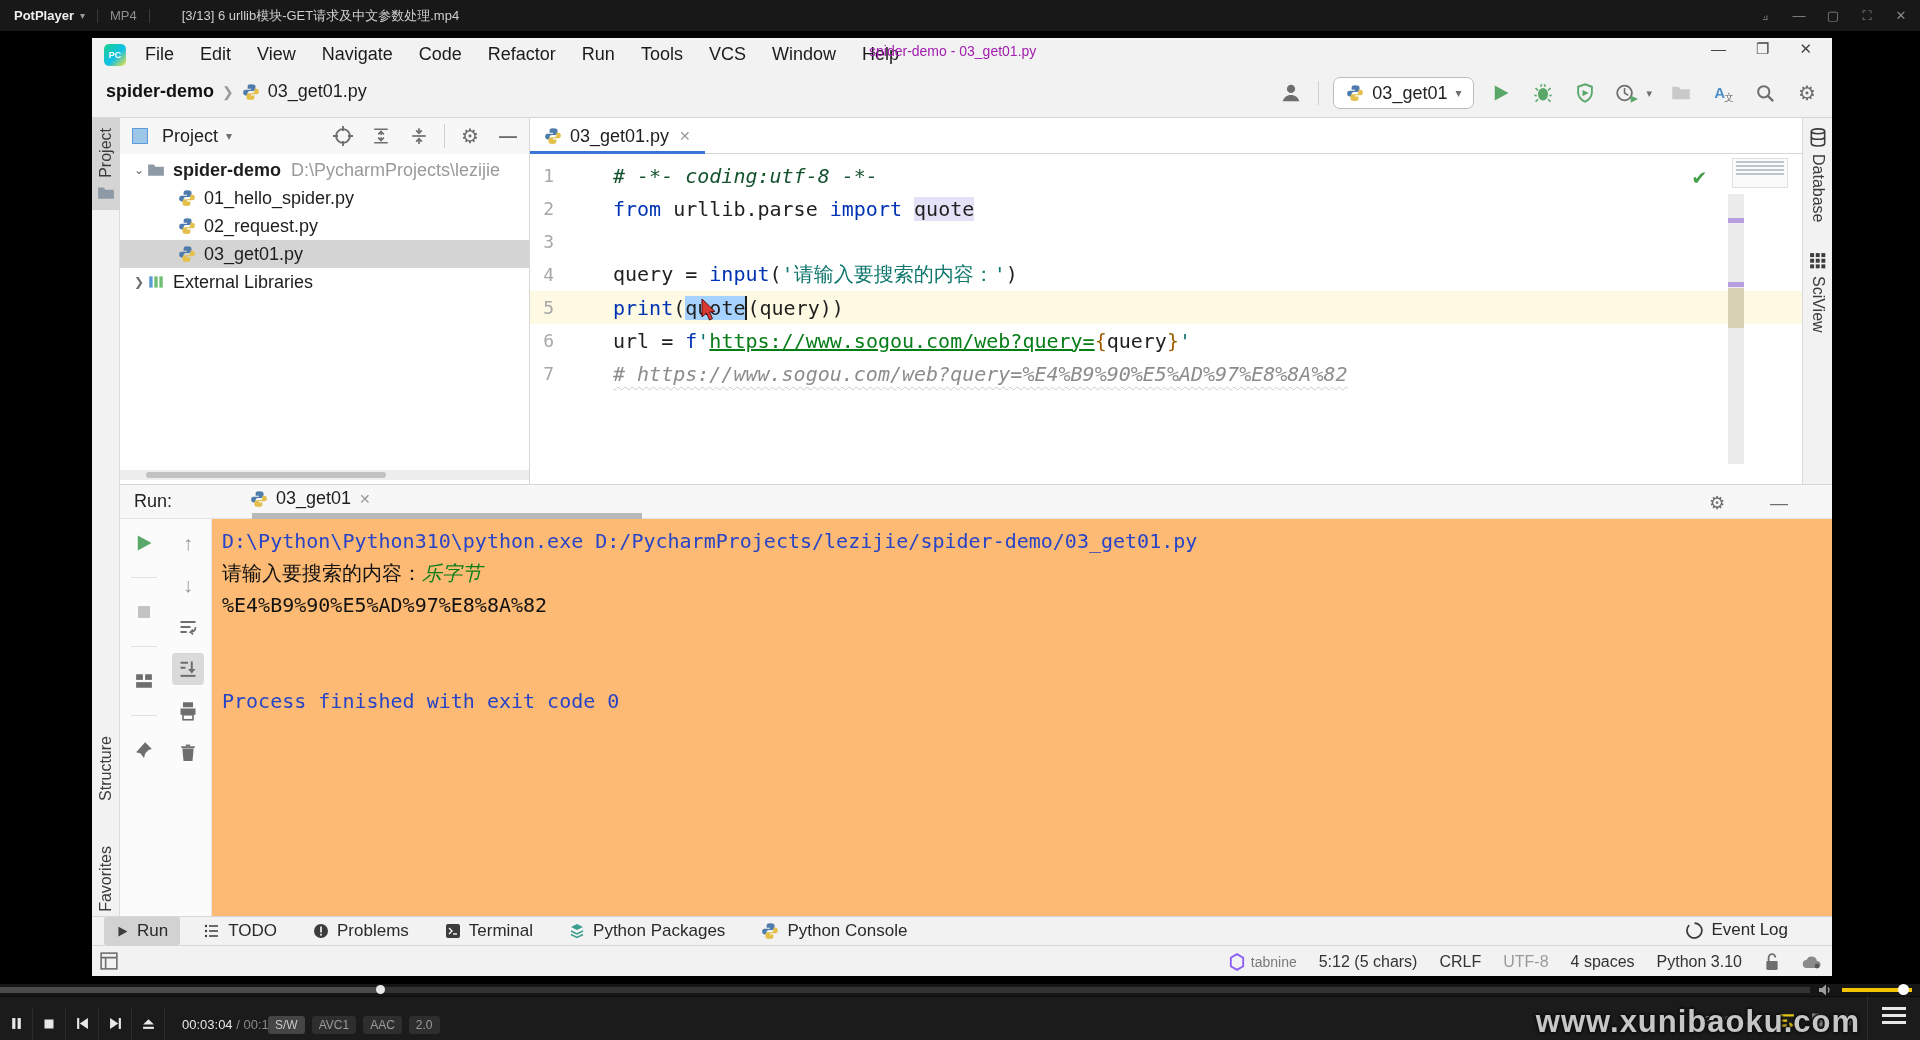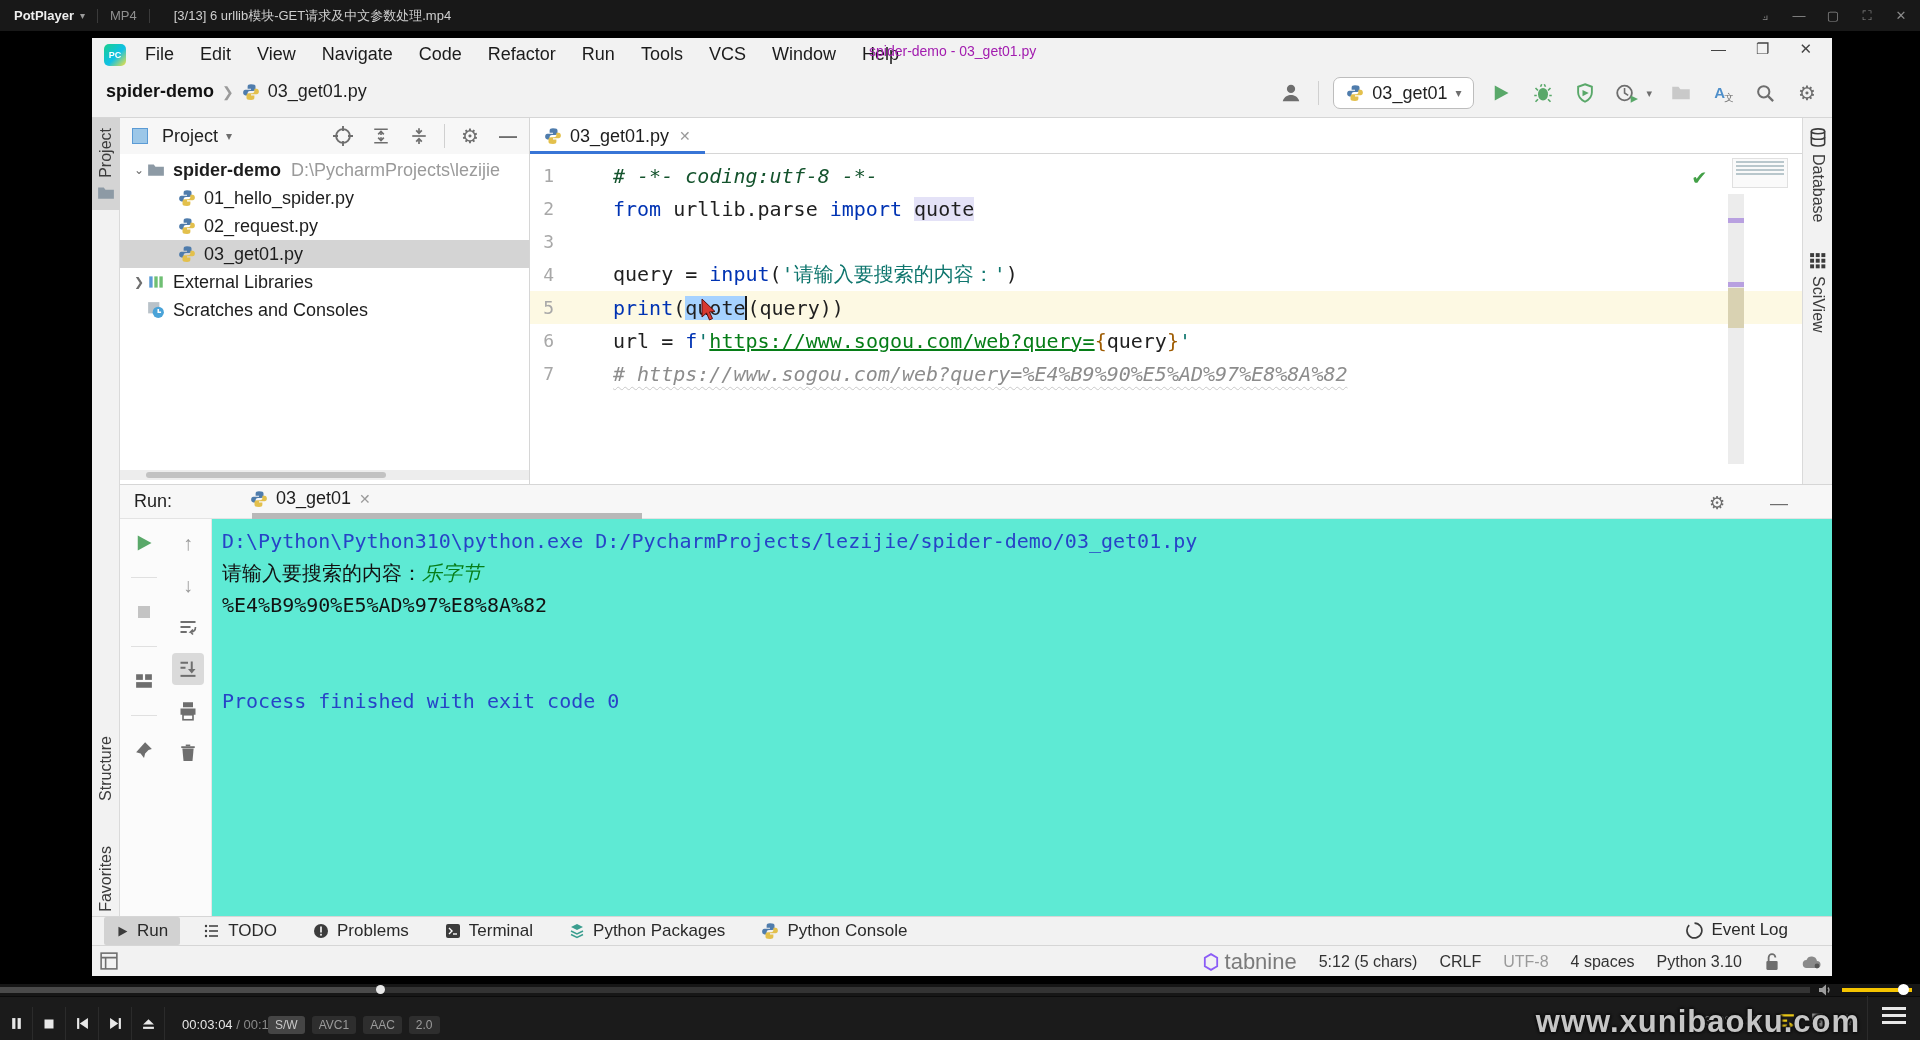--- a/index.html
+++ b/index.html
@@ -7,21 +7,21 @@
   #stage { position:relative; width:1920px; height:1040px; overflow:hidden;
            font-family:"Liberation Sans", sans-serif; background:#000; }
 
   
   .pp-title { position:absolute; left:0; top:0; width:1920px; height:31px; background:#181818;
               display:flex; align-items:center; color:#d6d6d6; font-size:13px; }
   .pp-title .app { margin-left:14px; font-weight:bold; color:#efefef; }
   .pp-title .chev { color:#9a9a9a; font-size:10px; margin-left:6px; }
   .pp-sep { width:1px; height:14px; background:#3a3a3a; margin:0 12px; }
   .pp-fmt { color:#8f8f8f; }
-  .pp-file { color:#cfcfcf; margin-left:12px; }
+  .pp-file { color:#cfcfcf; margin-left:20px; }
   .pp-winbtns { position:absolute; right:10px; top:0; height:31px; display:flex; align-items:center; gap:16px; color:#8a8a8a; }
   .pp-winbtns span { width:18px; text-align:center; font-size:13px; cursor:default; }
 
   .video { position:absolute; left:0; top:31px; width:1920px; height:953px; background:#000; }
 
   
   .ide { position:absolute; left:92px; top:7px; width:1740px; height:938px; background:#f2f2f2; color:#1f1f1f; }
 
   .menubar { position:absolute; left:0; top:0; width:1740px; height:33px; background:#f2f2f2; display:flex; align-items:center; }
   .logo { width:22px; height:22px; border-radius:5px; margin:0 10px 0 12px;
@@ -92,21 +92,21 @@
   .sel { background:#a6d2ff; border-right:2px solid #1b1b1b; }
   .usage { background:#e4e2f7; }
   .edcheck { position:absolute; right:96px; top:10px; color:#43a047; font-size:22px; font-weight:bold; }
   .stripe-bar { position:absolute; right:58px; top:40px; width:16px; height:270px; background:#ececec; }
   .mk { position:absolute; left:0; width:16px; }
   .minimap { position:absolute; right:14px; top:4px; width:56px; height:30px; background:#fafafa; border:1px solid #e0e0e0; }
   .minimap i { display:block; height:2px; margin:2px 3px 0; background:#b9c7cc; }
   .cursor-svg { position:absolute; pointer-events:none; }
 
   
-  .runp { position:absolute; left:28px; top:446px; width:1712px; height:432px; background:#5eead4; border-top:1px solid #d6d6d6; }
+  .runp { position:absolute; left:28px; top:446px; width:1712px; height:432px; background:#fdba74; border-top:1px solid #d6d6d6; }
   .run-head { position:absolute; left:0; top:0; width:100%; height:34px; background:#f7f7f7; border-bottom:1px solid #e3e3e3; font-size:18px; }
   .run-head .rl { position:absolute; left:14px; top:6px; color:#222; }
   .run-tab { position:absolute; left:130px; top:3px; display:flex; align-items:center; gap:8px; color:#1d1d1d; }
   .run-tab .x { color:#9a9a9a; font-size:14px; }
   .run-underbar { position:absolute; left:132px; top:28px; width:390px; height:6px; background:#b8b8b8; }
   .run-head-icos { position:absolute; right:40px; top:5px; display:flex; gap:36px; color:#6e6e6e; }
   .run-tools { position:absolute; left:0; top:34px; width:92px; height:398px; background:#fbfbfb; border-right:1px solid #e6e6e6; }
   .rt-col { position:absolute; top:8px; display:flex; flex-direction:column; align-items:center; }
   .rt-col.c1 { left:4px;  width:40px; gap:18px; }
   .rt-col.c2 { left:48px; width:40px; gap:10px; }
@@ -122,21 +122,21 @@
   .btabs { position:absolute; left:0; top:878px; width:1740px; height:29px; background:#f2f2f2; border-top:1px solid #d6d6d6;
            display:flex; align-items:center; font-size:17px; color:#2a2a2a; }
   .btab { display:flex; align-items:center; gap:8px; padding:4px 12px; margin-left:12px; border-radius:2px; }
   .btab.selected { background:#d2d2d2; }
   .eventlog { position:absolute; right:44px; top:882px; display:flex; gap:8px; align-items:center; font-size:17px; color:#2a2a2a; }
   .status { position:absolute; left:0; top:907px; width:1740px; height:31px; background:#f2f2f2; border-top:1px solid #d6d6d6;
             font-size:16px; color:#333; }
   .st-left { position:absolute; left:8px; top:6px; }
   .st-right { position:absolute; right:10px; top:0; height:31px; display:flex; align-items:center; gap:22px; }
   .muted { color:#9a9a9a; }
-  .tabnine { display:flex; align-items:center; gap:6px; color:#7a7a7a; font-size:22px; }
+  .tabnine { display:flex; align-items:center; gap:6px; color:#7a7a7a; font-size:14px; }
 
   
   .seek { position:absolute; left:0; top:984px; width:1920px; height:12px; background:#161616; }
   .seek .track { position:absolute; left:0; top:3px; width:1810px; height:6px; background:#333; }
   .seek .played { position:absolute; left:0; top:3px; height:6px; background:#4a4a4a; }
   .seek .knob { position:absolute; top:1px; width:9px; height:9px; border-radius:50%; background:#e8e8e8; }
   .vol-track { position:absolute; left:1842px; top:4px; width:70px; height:4px; background:#f5c400; }
   .vol-knob { position:absolute; left:1898px; top:0px; width:11px; height:11px; border-radius:50%; background:#fff; }
   .controls { position:absolute; left:0; top:996px; width:1920px; height:44px; background:#1b1b1b; border-top:1px solid #0b0b0b; }
   .pbtns { position:absolute; left:0; bottom:0; display:flex; }
@@ -410,31 +410,20 @@
             <div class="trow">
               <span class="chv">❯</span>
               <span class="ticon">
                 <svg width="18" height="18" viewBox="0 0 16 16">
                   <rect x="2" y="3" width="3" height="10" fill="#5b9bd5"></rect>
                   <rect x="6.5" y="3" width="3" height="10" fill="#6fbf73"></rect>
                   <rect x="11" y="3" width="3" height="10" fill="#6fbf73"></rect>
                 </svg>
               </span>
               <span class="lbl">External Libraries</span>
-            </div>
-            <div class="trow">
-              <span class="noind"></span>
-              <span class="ticon">
-                <svg width="18" height="18" viewBox="0 0 16 16">
-                  <rect x="1" y="1" width="10" height="10" fill="#b9c2c9"></rect>
-                  <circle cx="10" cy="10" r="5" fill="#4aa3d8"></circle>
-                  <path d="M10 7v3h2.5" stroke="#fff" stroke-width="1.4" fill="none"></path>
-                </svg>
-              </span>
-              <span class="lbl">Scratches and Consoles</span>
             </div>
           </div>
         <div class="hscroll">
             <span class="thumb"></span>
           </div>
       </div>
 
       <div class="ed-tabs">
         <div class="etab">
           <span class="ticon" id="tab-py">

